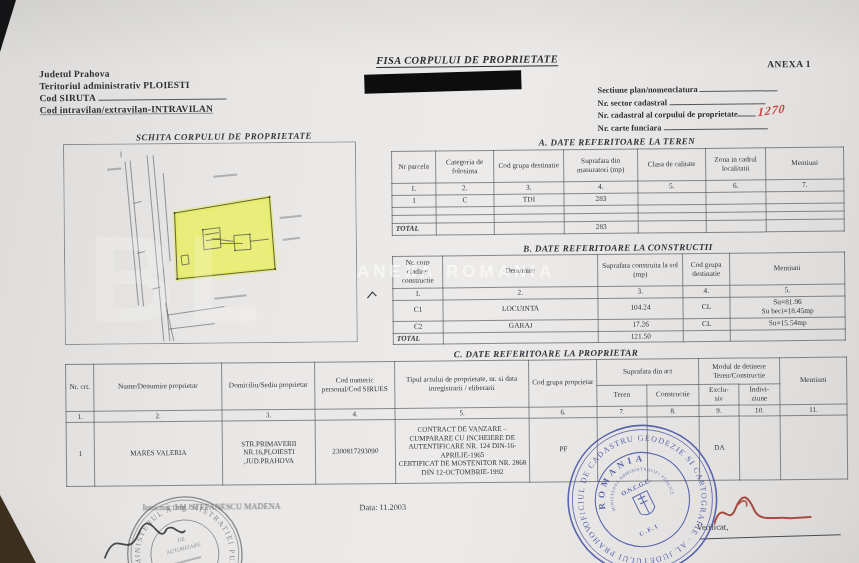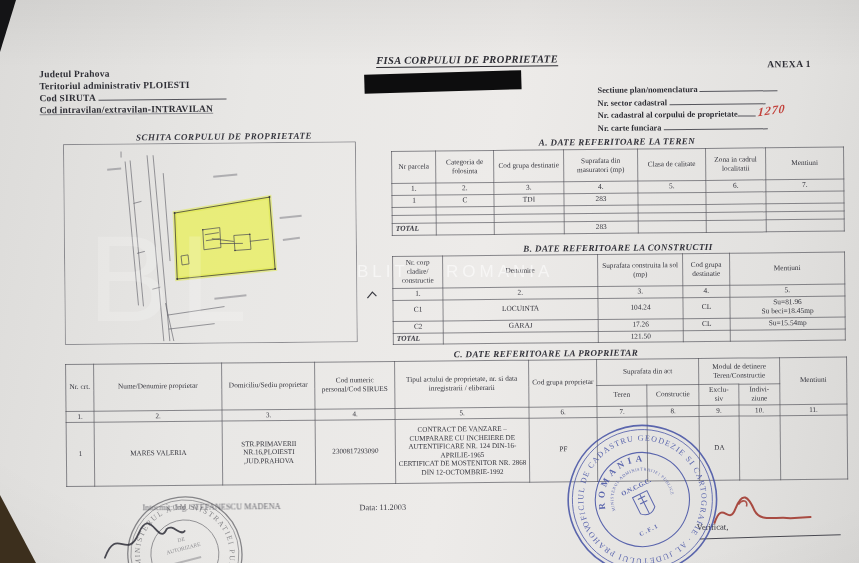--- a/index.html
+++ b/index.html
@@ -40,21 +40,21 @@
   #tableC thead tr.r2{height:17px;}
   #tableC tbody tr:first-child{height:11px;}
   #tableC tbody tr:last-child{height:64px;}
   #tableC td{font-size:7.1px;}
   
   .intocmit{left:140px;top:501px;font-size:8.3px;color:#4c4c55;opacity:.8;filter:blur(.3px);}
   .data-line{left:357px;top:503px;font-size:8.3px;color:#3c3c44;}
   .verificat{left:694px;top:525px;font-size:8.6px;color:#35353d;}
   .sig-line{left:697px;top:540px;width:141px;height:1px;background:#4a4a52;transform:rotate(-1.2deg);}
   
-  .wm{position:absolute;z-index:60;color:rgba(255,255,255,.55);font-family:"Liberation Sans",sans-serif;font-weight:normal;pointer-events:none;}
+  .wm{position:absolute;z-index:60;color:rgba(255,255,255,.55);font-family:"Liberation Sans",sans-serif;font-weight:bold;pointer-events:none;}
   .wm-text{top:262px;font-size:17px;letter-spacing:4px;}
   .wm-big{top:218px;font-size:122px;letter-spacing:10px;color:rgba(255,255,255,.18);line-height:1;}
   svg text{font-family:"Liberation Serif",serif;}
 </style>
 </head>
 <body>
 
 <div class="photo">
   <div class="paper">
     <div class="doc">
@@ -371,20 +371,20 @@
       </svg>
 
       <svg class="abs" style="left:706px;top:492px" width="112" height="50" viewBox="0 0 112 50">
         <path d="M6 34 C 14 10, 20 38, 27 20 S 40 8, 46 22 C 52 34, 66 28, 82 30 L 102 29" fill="none" stroke="#a23b31" stroke-width="2" stroke-linecap="round" opacity=".9"></path>
         <path d="M30 16 C 34 10, 40 12, 38 18" fill="none" stroke="#a23b31" stroke-width="1.6" opacity=".85"></path>
       </svg>
 
     </div>
   </div>
 
-  <div class="wm wm-text abs" style="left:357px">BLIT</div>
+  <div class="wm wm-text abs" style="left:357px">ANEXA</div>
   <div class="wm wm-text abs" style="left:446px">ROMANIA</div>
   <div class="wm wm-big abs" style="left:88px">BL</div>
 
   <div class="corner tl"></div>
   <div class="corner bl"></div>
   <div class="vignette"></div>
 </div>
 
 </body></html>

